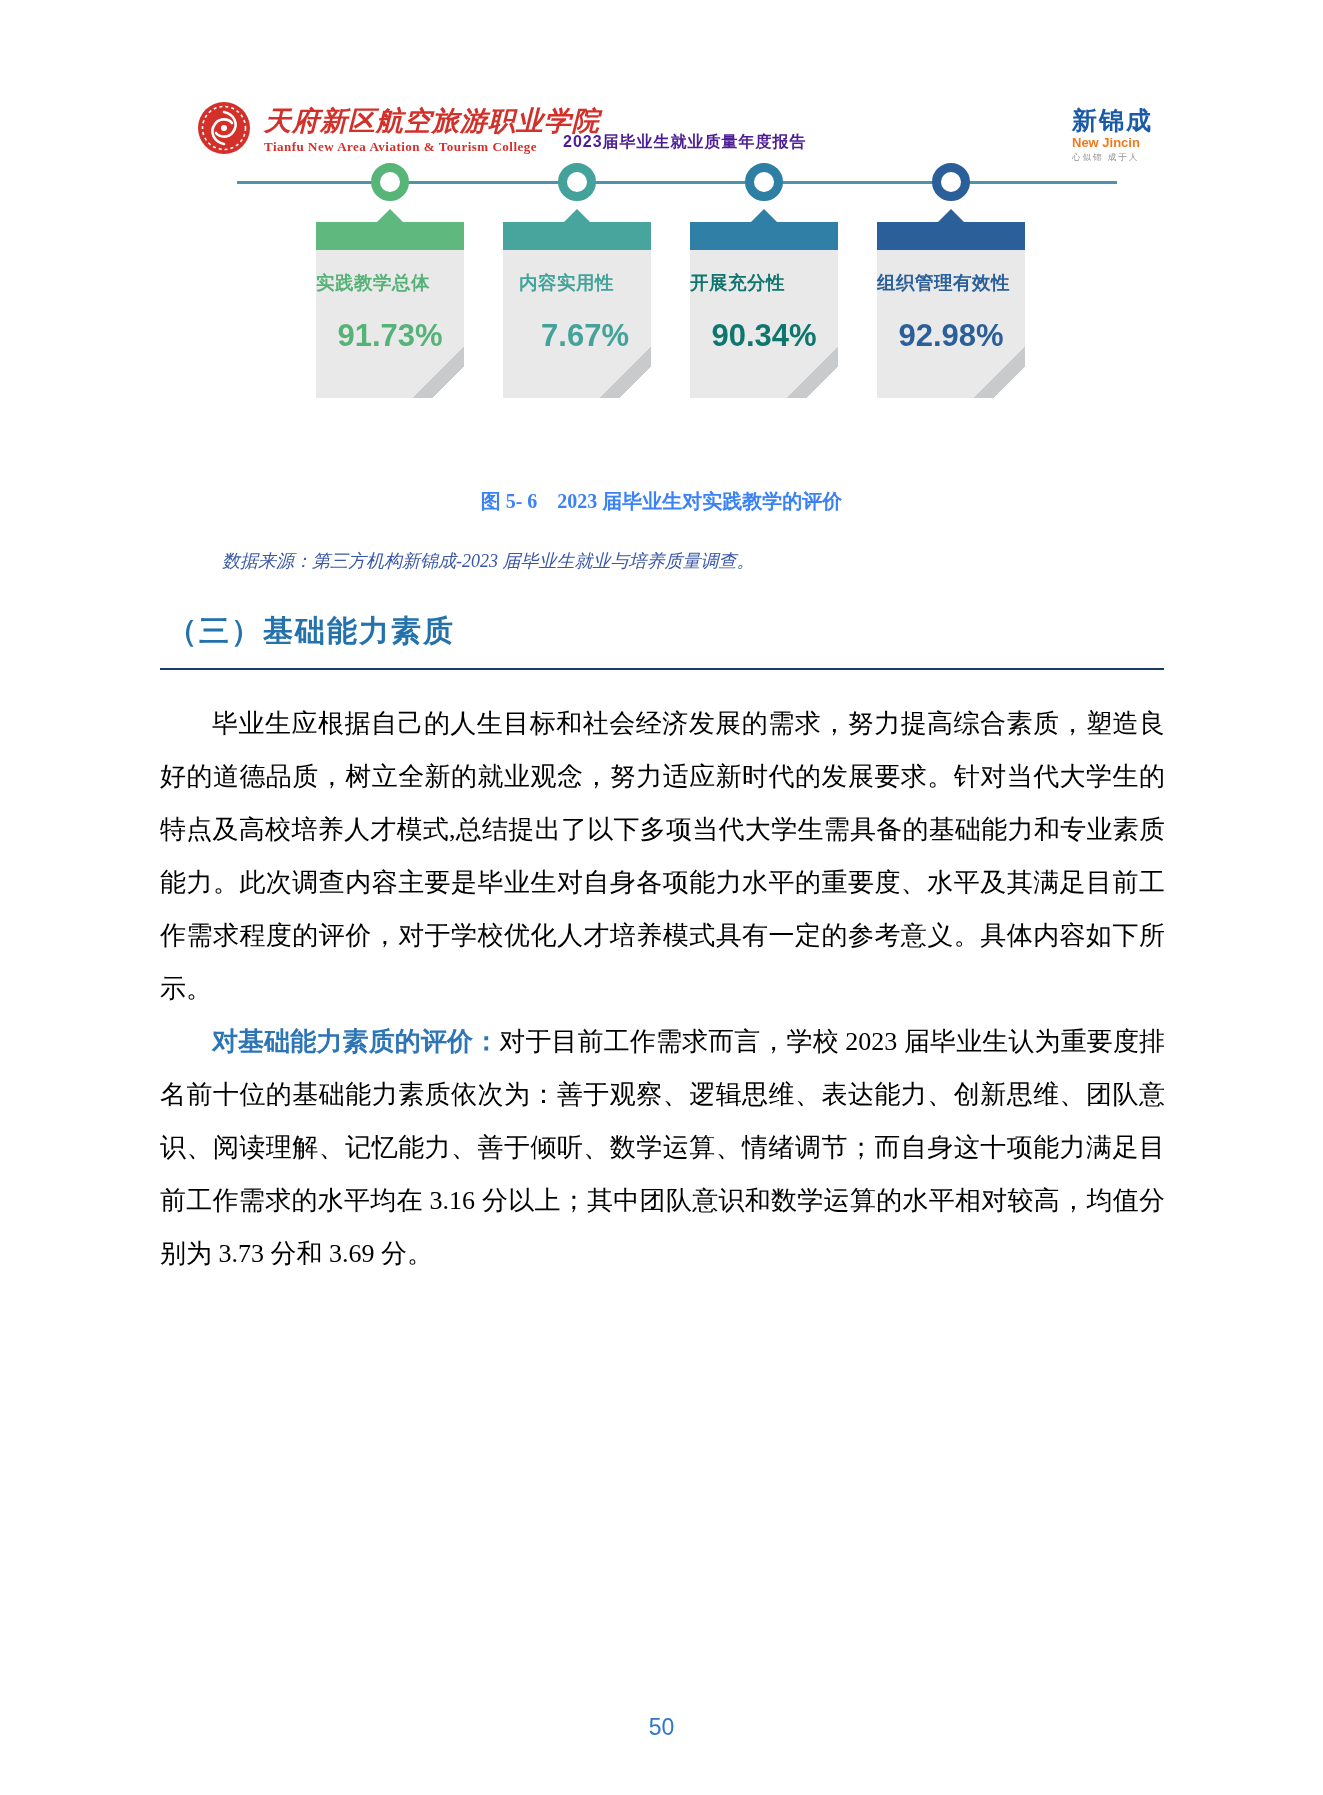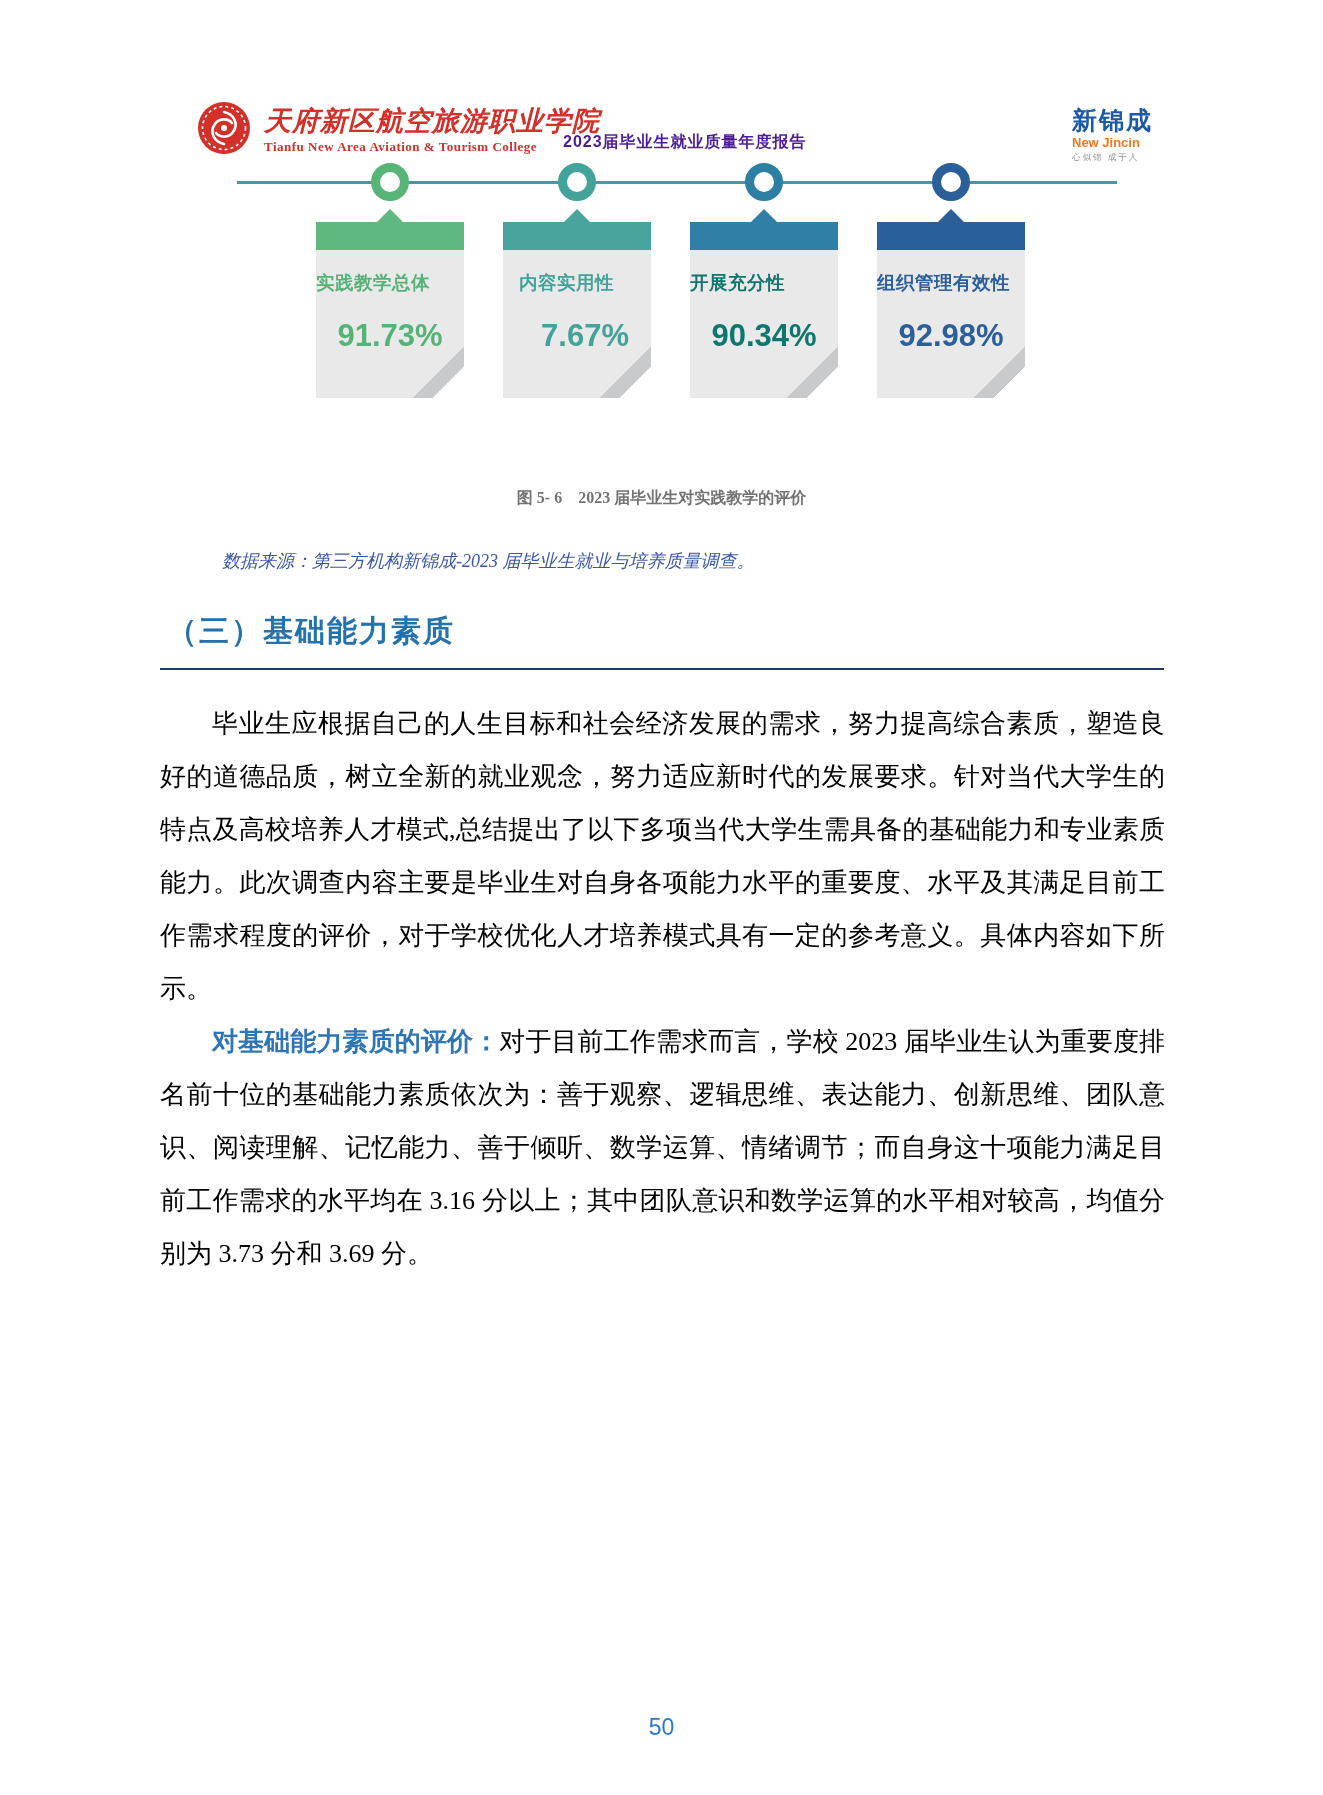--- a/index.html
+++ b/index.html
@@ -44,21 +44,21 @@
               font-weight:bold;font-size:31px;}
   .i0 .card-label,.i0 .card-value{color:#56B377;}
   .i1 .card-label,.i1 .card-value{color:#43A29A;padding-left:16px;}
   .i2 .card-label,.i2 .card-value{color:#0f766e;}
   .i3 .card-label,.i3 .card-value{color:#2B5F99;}
   .card-fold{position:absolute;right:0;bottom:0;width:54px;height:54px;
              background:linear-gradient(135deg,rgba(0,0,0,0) 0 52%,#c9cacb 52% 71%,#ffffff 71% 100%);}
 
   
   .fig-caption{position:absolute;left:0;width:1323px;top:488px;text-align:center;
-               font-weight:bold;font-size:16px;color:#737373;}
+               font-weight:bold;font-size:20px;color:#3b82f6;}
   .fig-source{position:absolute;left:222px;top:549px;font-style:italic;font-size:18px;color:#3A57A7;}
 
   
   .sec-heading{position:absolute;left:167px;top:611px;font-family:"Liberation Sans","DejaVu Sans",sans-serif;
                font-weight:bold;font-size:30px;color:#2372AC;letter-spacing:2px;}
   .sec-rule{position:absolute;left:160px;top:668px;width:1004px;height:2px;background:#1A3C64;}
 
   .body-text{position:absolute;left:160px;top:697px;width:1005px;font-size:26px;line-height:53px;
              text-align:justify;}
   .body-text p{margin:0;text-indent:2em;}

